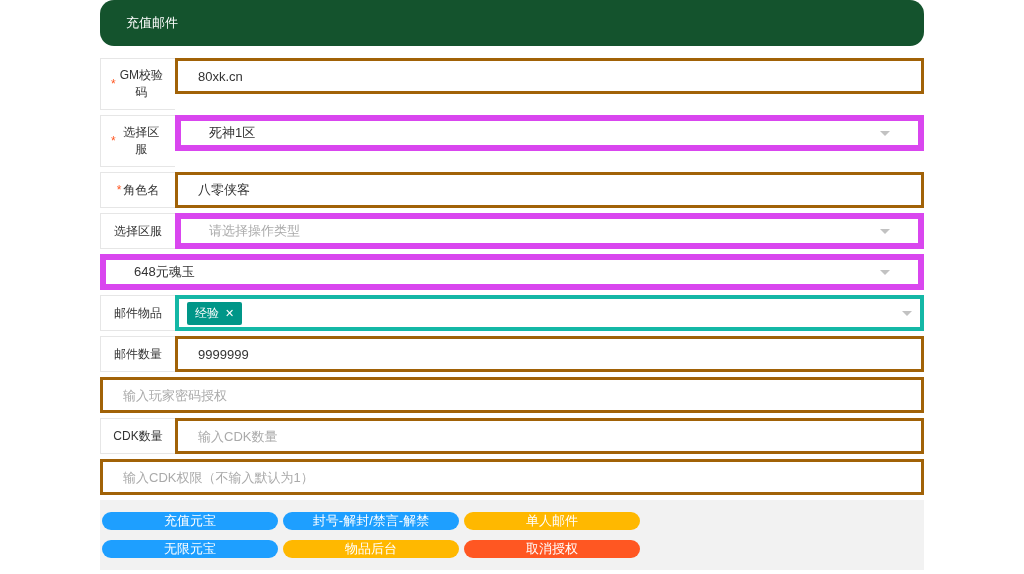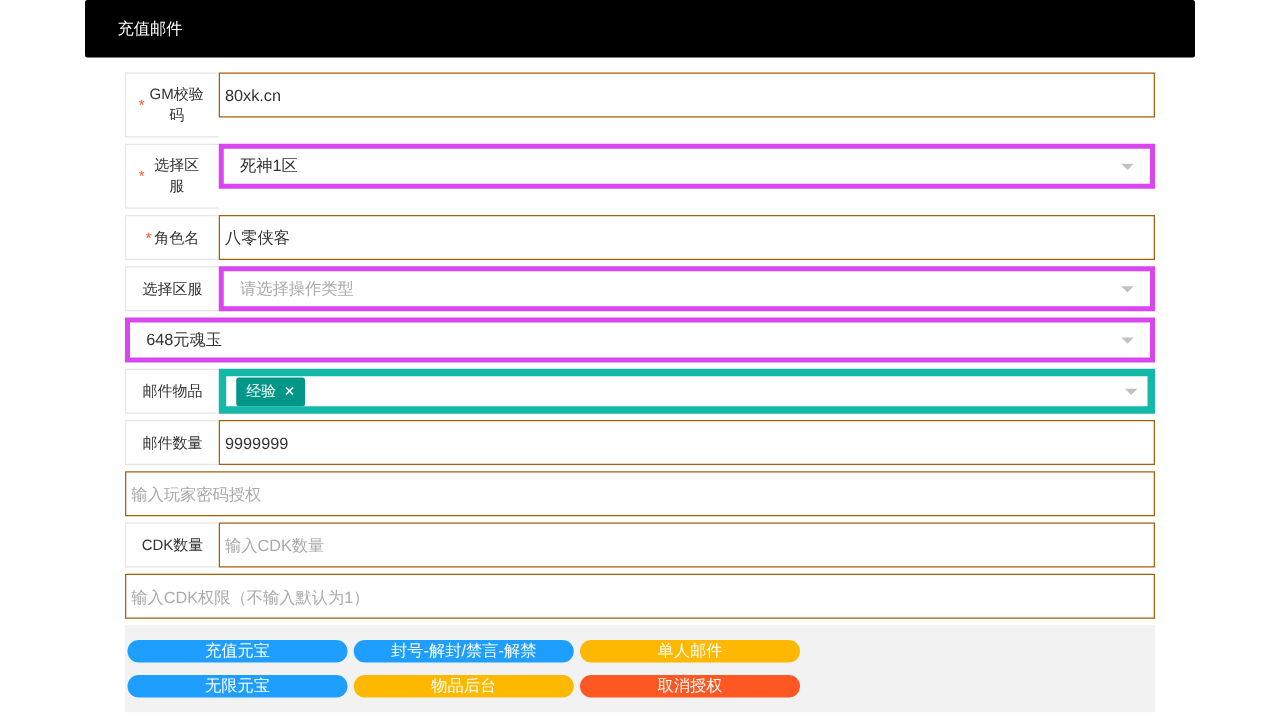--- a/index.html
+++ b/index.html
@@ -12,26 +12,26 @@
       font-size: 13px;
       color: #333;
       background: #fff;
     }
     .container {
       width: 1024px;
       margin: 0 auto;
       padding: 0 10px;
     }
     .header-bar {
-      background: #000000;
+      background: #14532d;
       color: #fff;
       padding: 14px 26px;
       font-size: 13px;
-      margin: 0 58px 12px;
-      border-radius: 2px;
+      margin: 0 90px 12px;
+      border-radius: 14px;
     }
     .form-wrapper {
       margin: 0 90px;
     }
     .form-row {
       display: flex;
       margin-bottom: 5px;
     }
     .form-label {
       width: 75px;
@@ -45,35 +45,35 @@
       justify-content: center;
       border-right: none;
       background: #fff;
     }
     .form-label .required {
       color: #ff5722;
       margin-right: 2px;
     }
     .form-input {
       flex: 1;
-      border: 1px solid #a16207;
-      padding: 8px 4px;
+      border: 3px solid #a16207;
+      padding: 8px 20px;
       font-size: 13px;
       color: #333;
       background: #fff;
       outline: none;
       height: 36px;
     }
     .form-input::placeholder {
       color: #aaa;
     }
     .form-select {
       flex: 1;
-      border: 4px solid #d946ef;
-      padding: 8px 13px;
+      border: 6px solid #d946ef;
+      padding: 8px 28px;
       font-size: 13px;
       color: #333;
       background: #fff;
       height: 36px;
       display: flex;
       align-items: center;
       justify-content: space-between;
       cursor: pointer;
     }
     .form-select .placeholder {
@@ -81,21 +81,21 @@
     }
     .chevron-down {
       width: 0;
       height: 0;
       border-left: 5px solid transparent;
       border-right: 5px solid transparent;
       border-top: 5px solid #c2c2c2;
     }
     .tag-container {
       flex: 1;
-      border: 6px solid #14b8a6;
+      border: 4px solid #14b8a6;
       padding: 5px 8px;
       height: 36px;
       display: flex;
       align-items: center;
       justify-content: space-between;
       background: #fff;
     }
     .tag {
       background: #009688;
       color: #fff;

